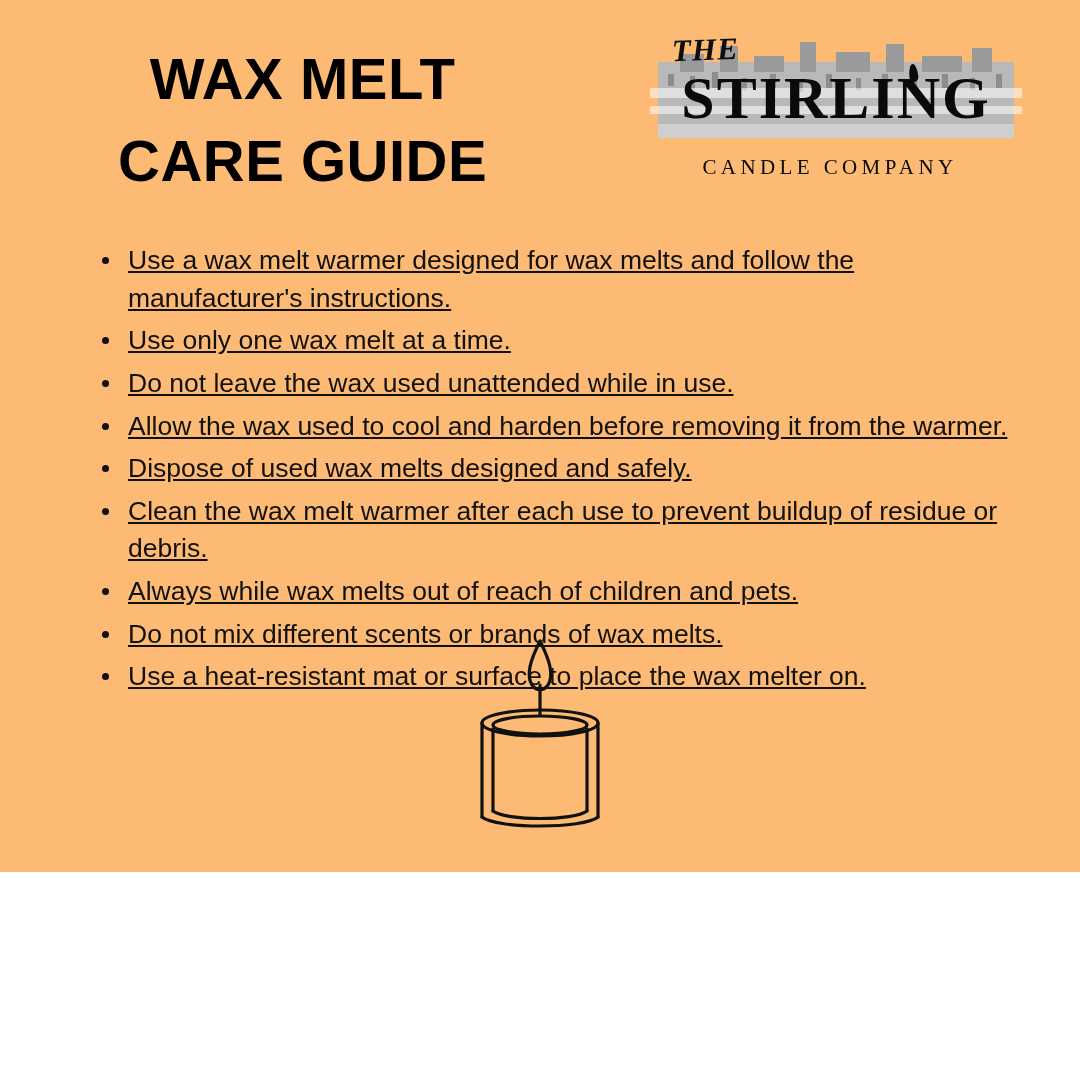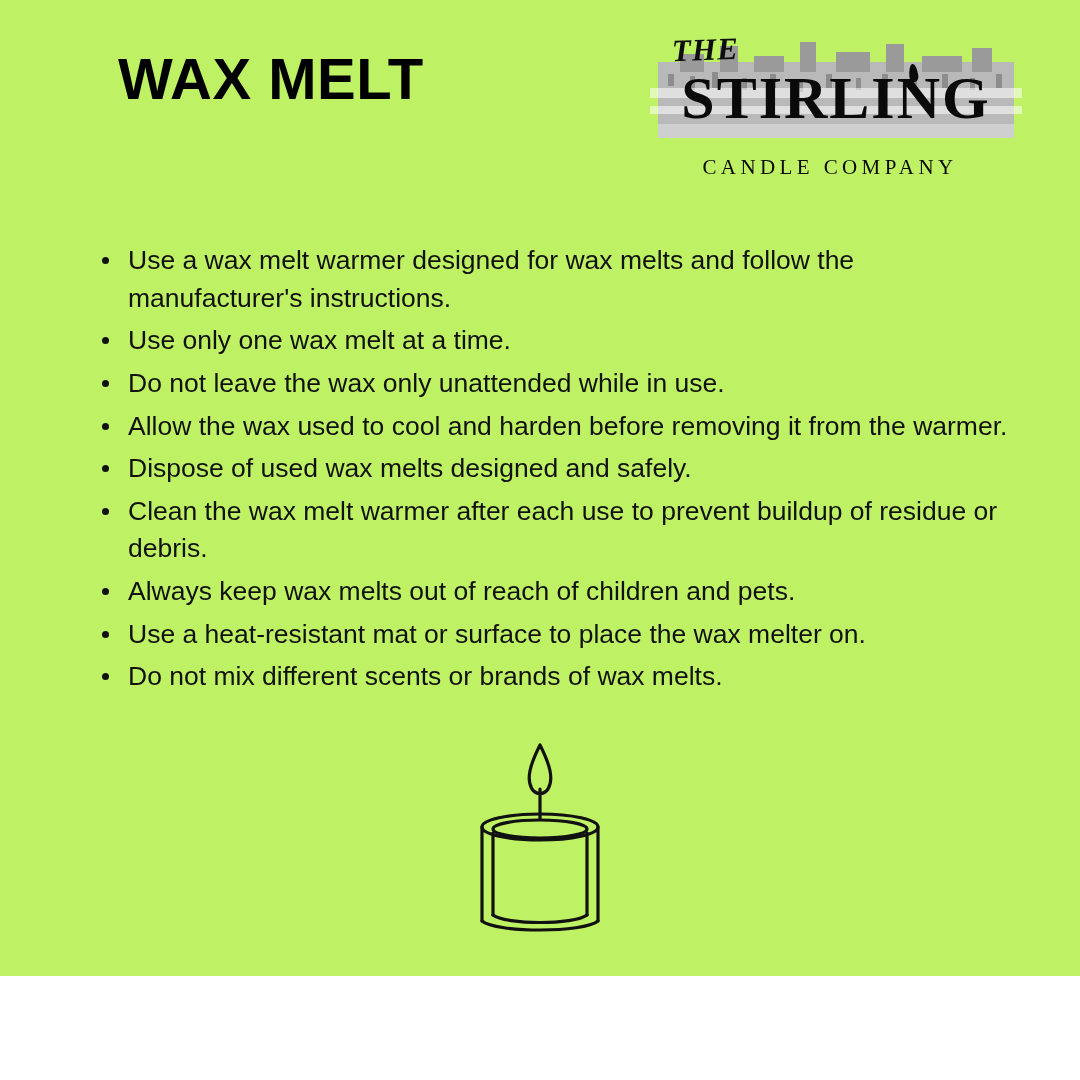--- a/index.html
+++ b/index.html
@@ -11,23 +11,23 @@
   body {
     width: 1080px;
     height: 1080px;
     font-family: "Liberation Sans", sans-serif;
     color: #111111;
     position: relative;
     overflow: hidden;
   }
   .page {
     width: 1080px;
-    height: 976px;
-    position: relative;
-    background: #bef264;
+    height: 872px;
+    position: relative;
+    background: #fdba74;
   }
 
   
   .header {
     display: flex;
     align-items: flex-start;
     justify-content: space-between;
     padding: 26px 58px 0 58px;
     height: 210px;
   }
@@ -123,20 +123,21 @@
     list-style: none;
   }
   ul.care-list li {
     position: relative;
     font-family: "Liberation Sans", sans-serif;
     font-size: 26.5px;
     line-height: 1.42;
     color: #111111;
     margin-bottom: 5px;
     padding-left: 26px;
+    text-decoration: underline;
   }
   ul.care-list li::before {
     content: "";
     position: absolute;
     left: 0;
     top: 15px;
     width: 7px;
     height: 7px;
     background: #111111;
     border-radius: 50%;
@@ -154,20 +155,21 @@
 </style>
 </head>
 <body>
 
 <div class="page">
 
   <div class="header">
 
     <div class="title-block">
       <div class="title-line">WAX MELT</div>
+      <div class="title-line">CARE GUIDE</div>
     </div>
 
     <div class="logo-block">
       <div class="logo-art">
 
         <svg class="logo-sketch" viewBox="0 0 372 142" aria-hidden="true">
           <g fill="#b9b9b9">
             <rect x="8" y="34" width="356" height="76"></rect>
           </g>
           <g fill="#9a9a9a">
@@ -210,27 +212,27 @@
         <div class="logo-sub">CANDLE COMPANY</div>
       </div>
     </div>
 
   </div>
 
   <div class="list-wrap">
     <ul class="care-list">
       <li>Use a wax melt warmer designed for wax melts and follow the manufacturer's instructions.</li>
       <li>Use only one wax melt at a time.</li>
-      <li>Do not leave the wax only unattended while in use.</li>
+      <li>Do not leave the wax used unattended while in use.</li>
       <li>Allow the wax used to cool and harden before removing it from the warmer.</li>
       <li>Dispose of used wax melts designed and safely.</li>
       <li>Clean the wax melt warmer after each use to prevent buildup of residue or debris.</li>
-      <li>Always keep wax melts out of reach of children and pets.</li>
+      <li>Always while wax melts out of reach of children and pets.</li>
+      <li>Do not mix different scents or brands of wax melts.</li>
       <li>Use a heat-resistant mat or surface to place the wax melter on.</li>
-      <li>Do not mix different scents or brands of wax melts.</li>
     </ul>
   </div>
 
   <div class="candle-wrap">
     <svg width="180" height="215" viewBox="0 0 180 215" aria-hidden="true">
       <g fill="none" stroke="#111111" stroke-width="3.2" stroke-linecap="round" stroke-linejoin="round">
         <path d="M90 10 C 80 30, 76 44, 82 54 C 86 60, 94 60, 98 54 C 104 44, 100 30, 90 10 Z"></path>
         <path d="M90 54 L 90 84"></path>
         <ellipse cx="90" cy="92" rx="58" ry="13"></ellipse>
         <path d="M32 92 L 32 186"></path>

